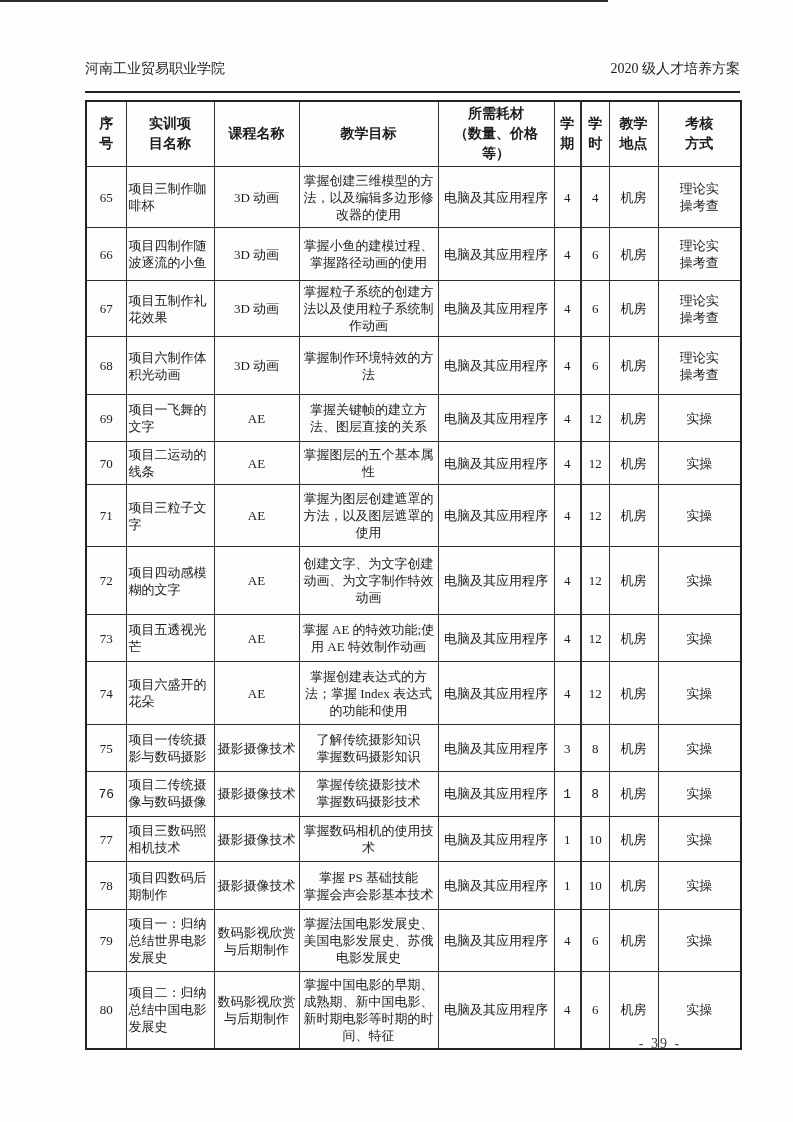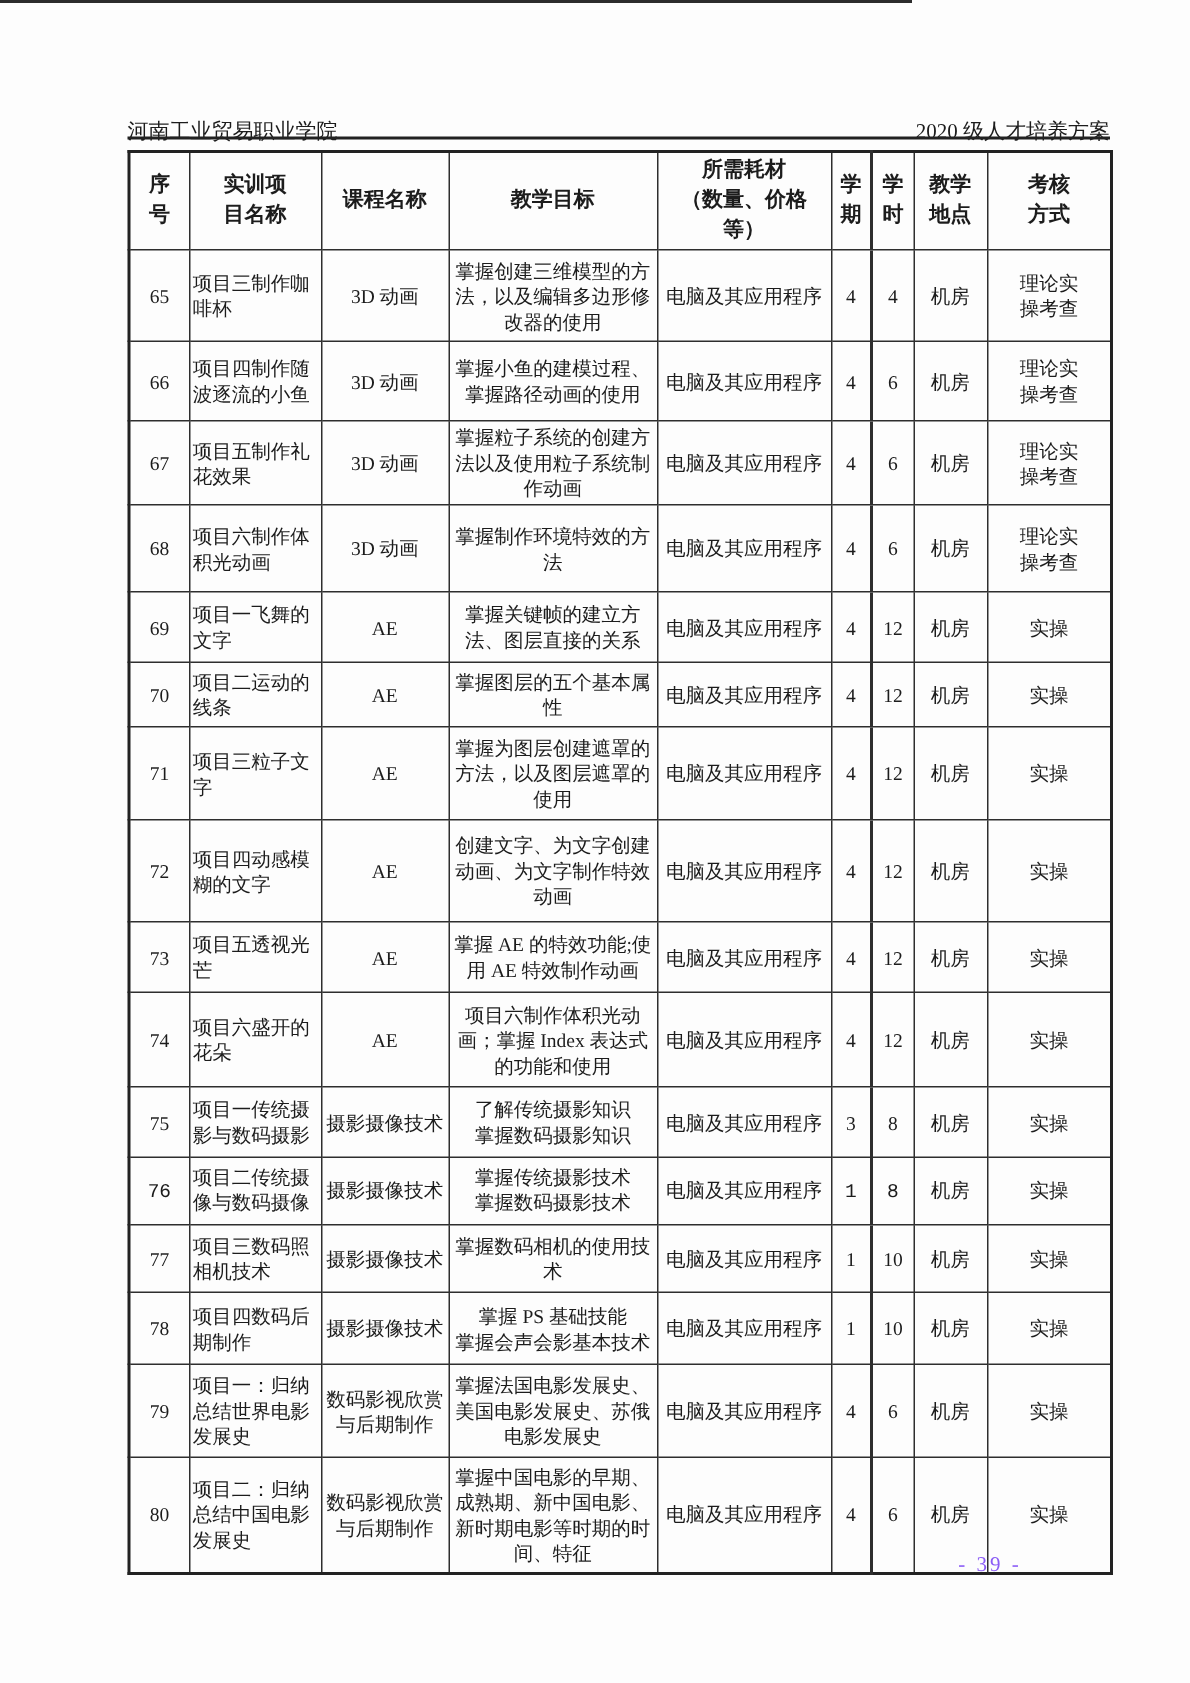--- a/index.html
+++ b/index.html
@@ -5,21 +5,21 @@
   html,body{margin:0;padding:0;}
   body{
     width:793px;height:1122px;
     background:#fdfdfd;
     font-family:"Liberation Serif","DejaVu Serif",serif;
     color:#1c1c1c;
   }
   .sheet{position:relative;width:793px;height:1122px;overflow:hidden;}
   .scan-edge{position:absolute;top:0;left:0;width:608px;height:2px;background:#2c2c2c;}
   .doc-header{
-    position:absolute;left:85px;right:53px;top:80px;
+    position:absolute;left:85px;right:53px;top:60px;
     display:flex;justify-content:space-between;align-items:flex-end;
     font-size:14px;line-height:18px;text-align:center;
   }
   .header-rule{position:absolute;left:85px;right:53px;top:91px;height:2px;background:#222;}
   table.train{
     position:absolute;left:85px;top:100px;width:655px;
     border-collapse:collapse;table-layout:fixed;
   }
   table.train th,table.train td{
     border:1px solid #2e2e2e;
@@ -54,21 +54,21 @@
   tbody tr:nth-child(9){height:47px;}
   tbody tr:nth-child(10){height:63px;}
   tbody tr:nth-child(11){height:47px;margin-left:42px;}
   tbody tr:nth-child(12){height:45px;font-family:Liberation Mono, monospace;}
   tbody tr:nth-child(13){height:45px;}
   tbody tr:nth-child(14){height:48px;}
   tbody tr:nth-child(15){height:62px;}
   tbody tr:nth-child(16){height:77px;}
   .doc-footer{
     position:absolute;top:1036px;left:600px;width:120px;
-    text-align:center;font-size:14px;letter-spacing:2px;color:#8b5cf6;
+    text-align:center;font-size:14px;letter-spacing:2px;color:#404040;
   }
 </style>
 </head>
 <body>
 
 <div class="sheet">
   <div class="scan-edge"></div>
 
   <div class="doc-header">
     <span>河南工业贸易职业学院</span>
@@ -205,21 +205,21 @@
     <td>电脑及其应用程序</td>
     <td>4</td>
     <td>12</td>
     <td>机房</td>
     <td>实操</td>
   </tr>
         <tr>
     <td>74</td>
     <td>项目六盛开的花朵</td>
     <td>AE</td>
-    <td>项目六制作体积光动画；掌握 Index 表达式的功能和使用</td>
+    <td>掌握创建表达式的方法；掌握 Index 表达式的功能和使用</td>
     <td>电脑及其应用程序</td>
     <td>4</td>
     <td>12</td>
     <td>机房</td>
     <td>实操</td>
   </tr>
         <tr>
     <td>75</td>
     <td>项目一传统摄影与数码摄影</td>
     <td>摄影摄像技术</td>

